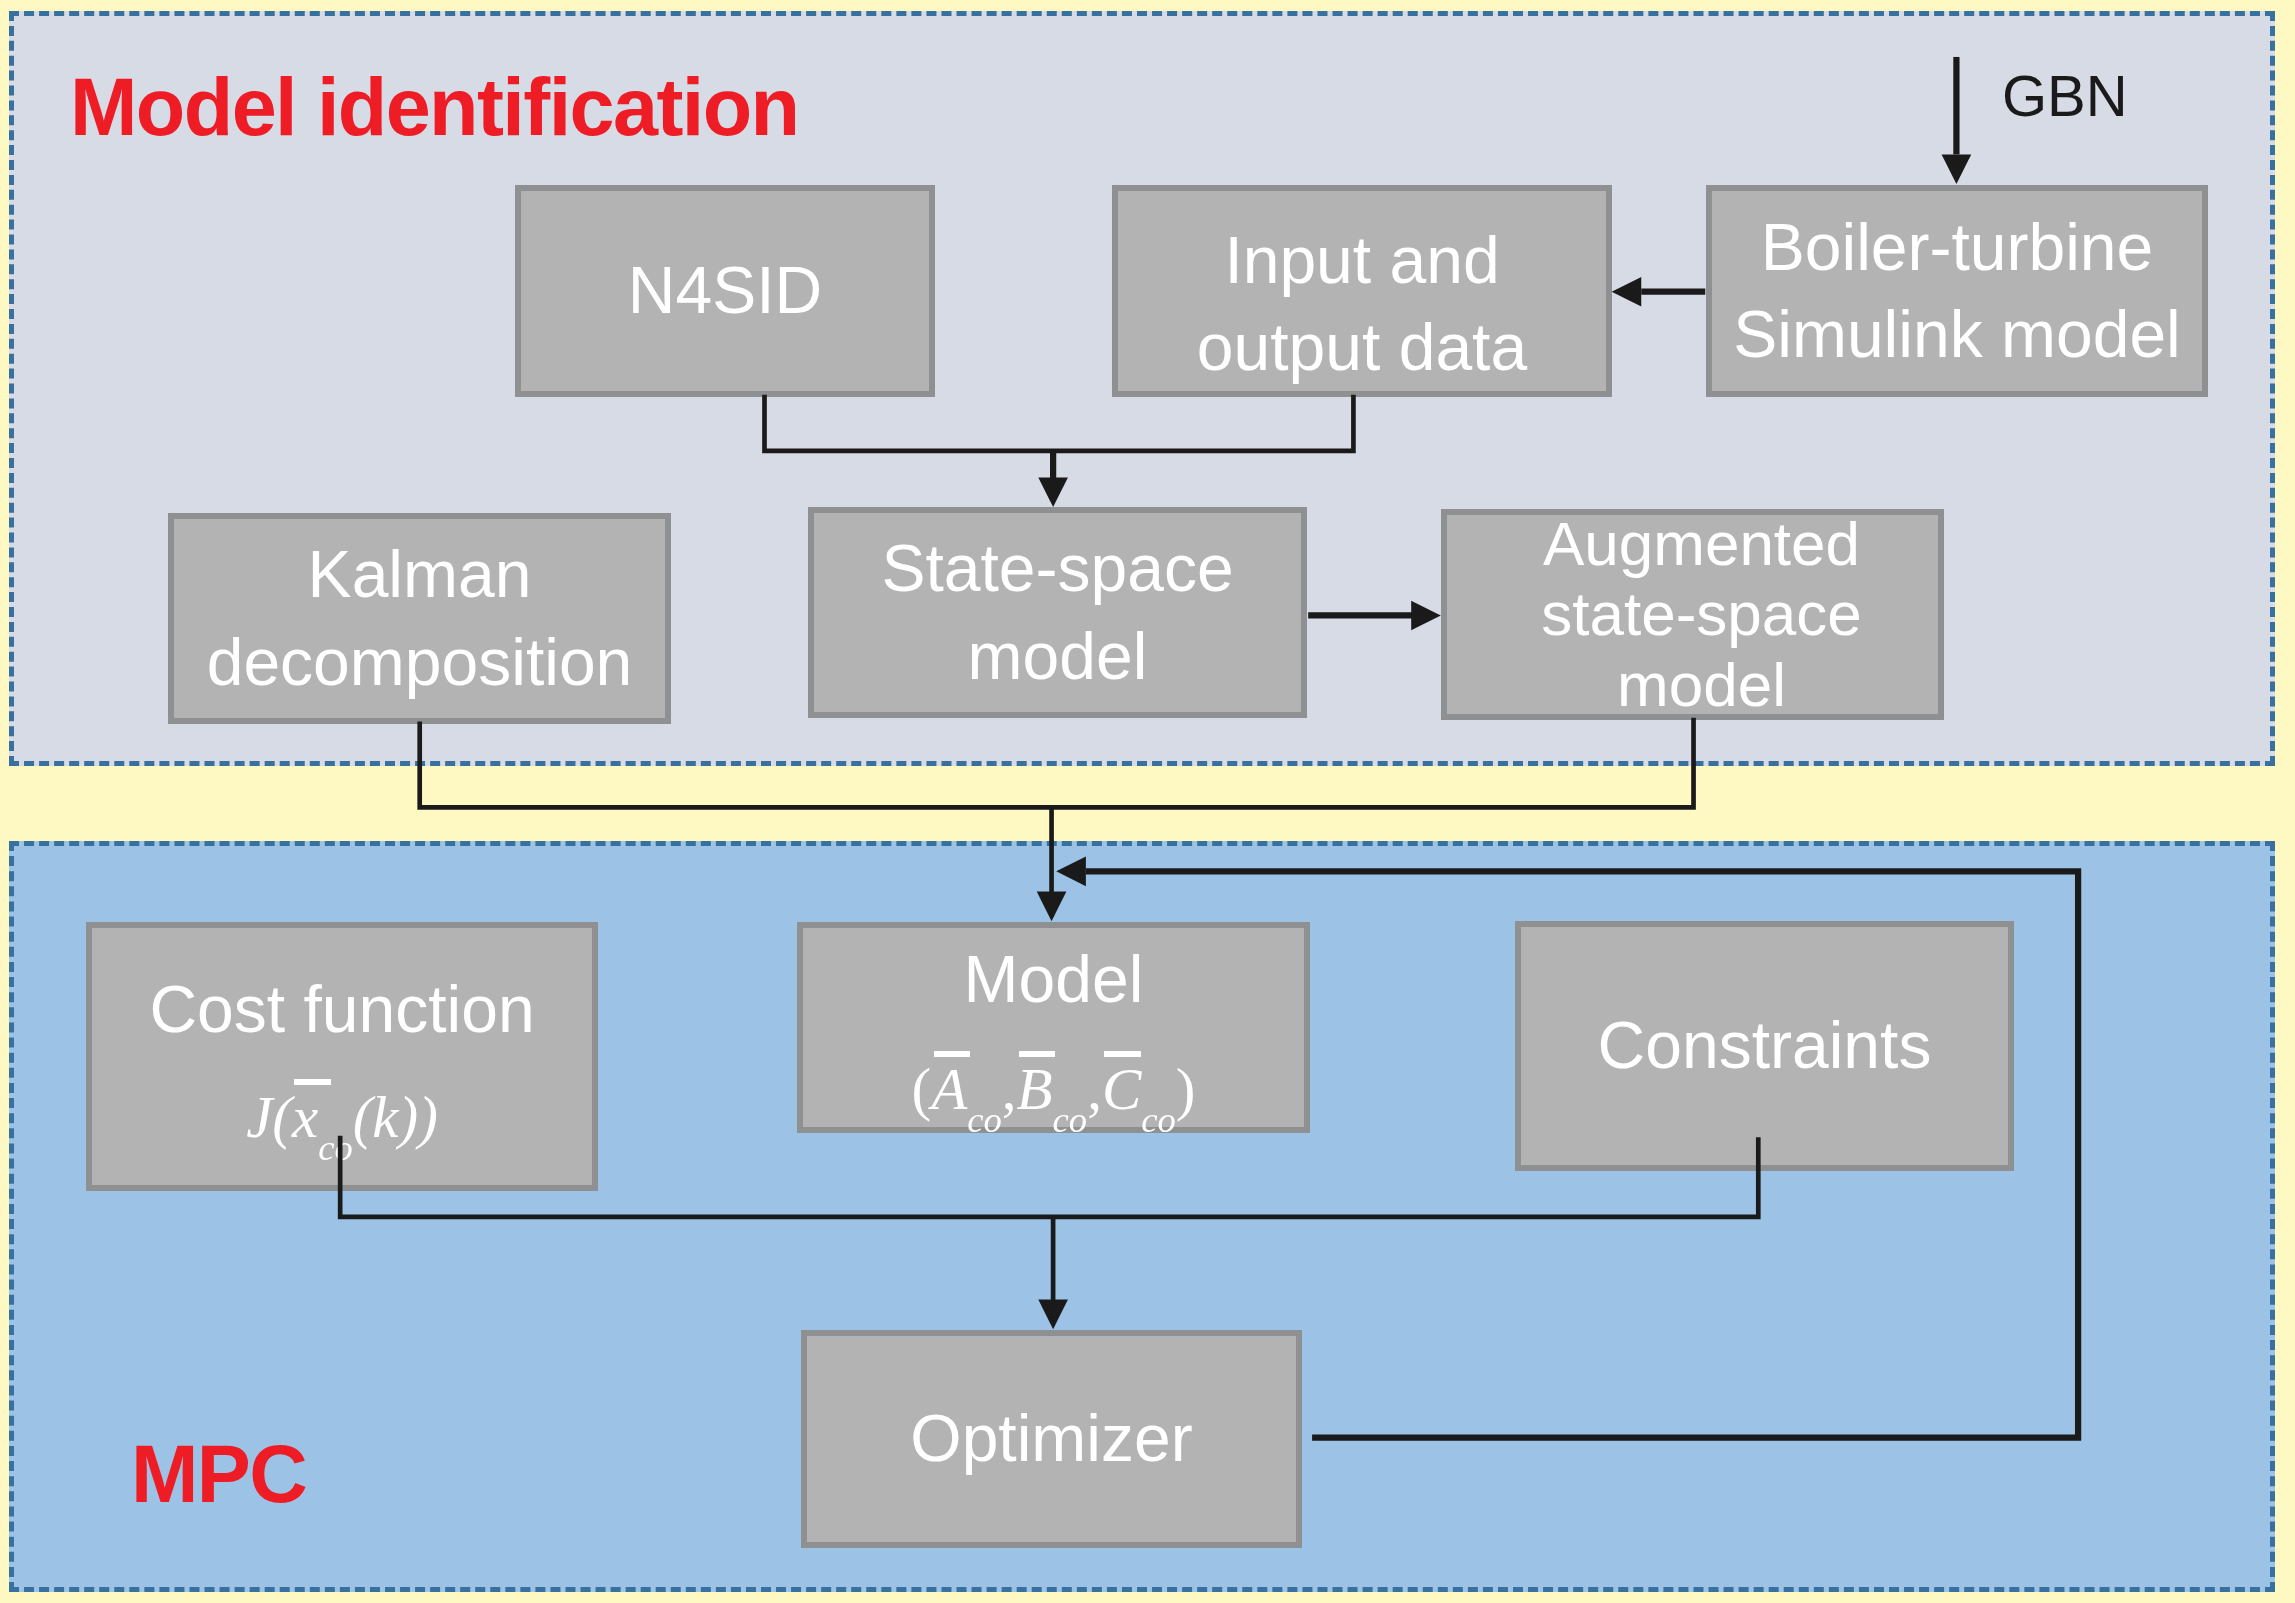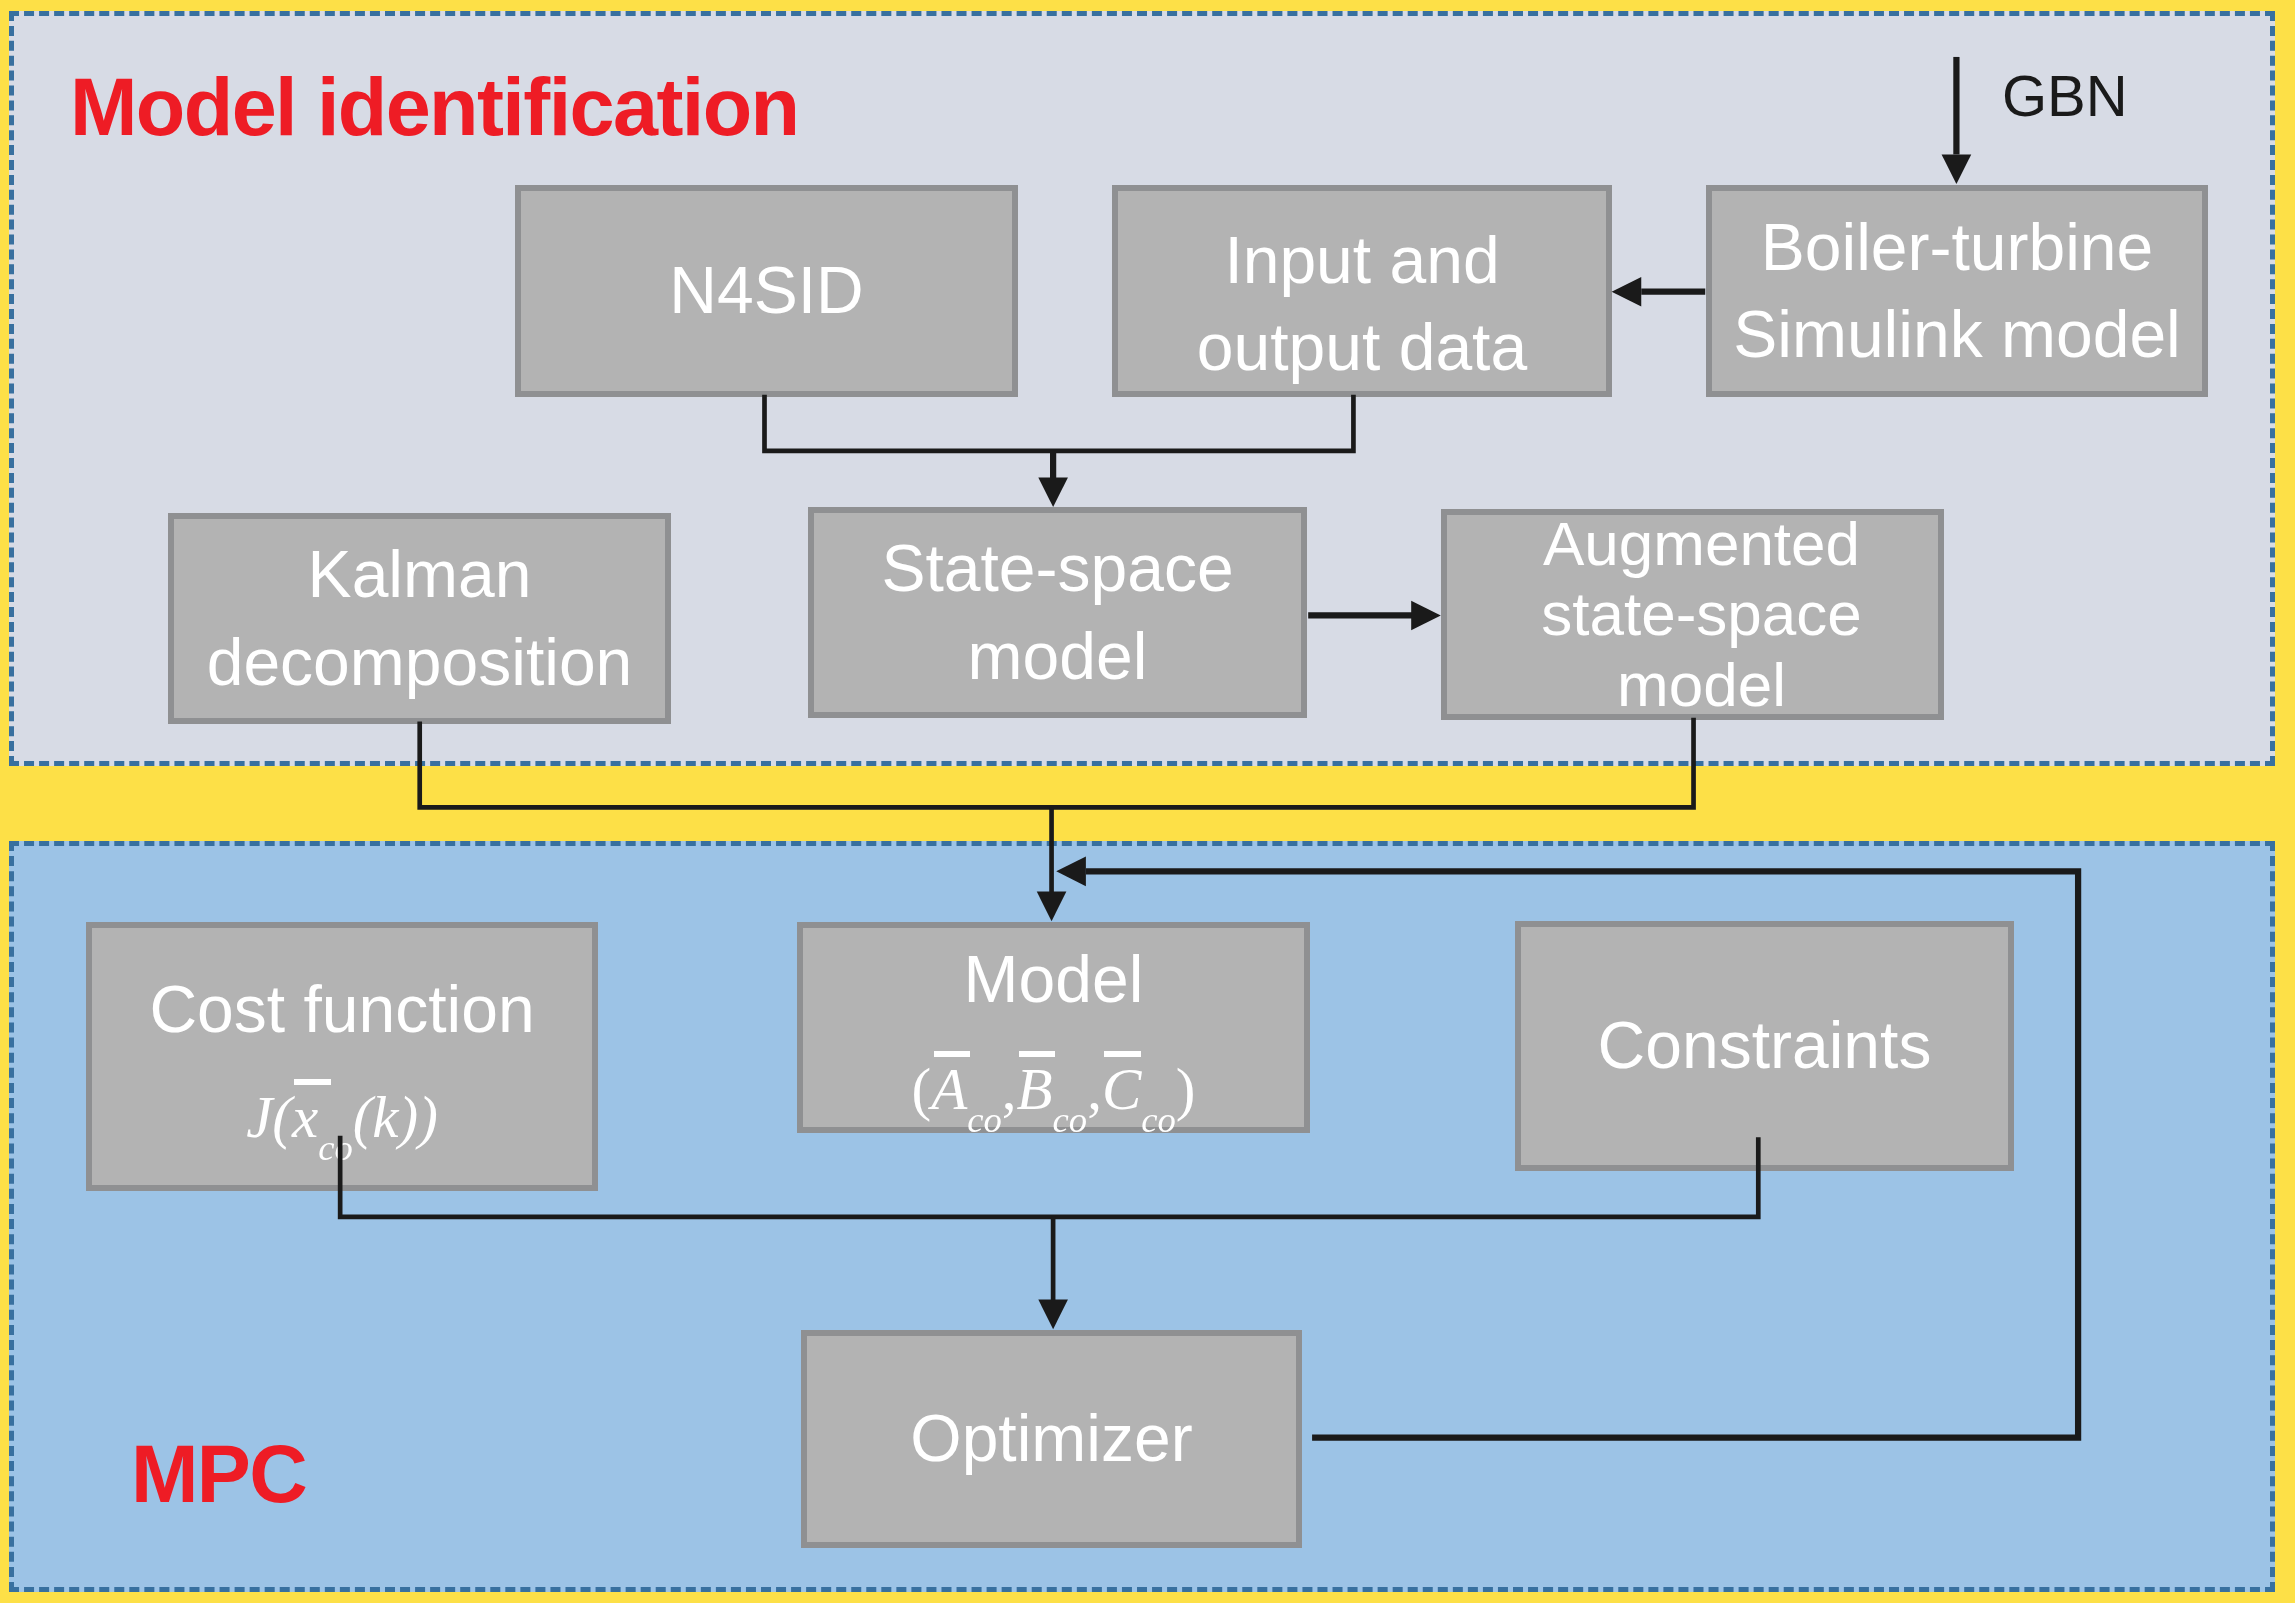--- a/index.html
+++ b/index.html
@@ -1,20 +1,20 @@
 <!DOCTYPE html>
 <html style="font-size:12.5px"><head>
 <meta charset="utf-8">
 <style>
   html, body { margin: 0; padding: 0; background: #ffffff; }
   .canvas {
     position: relative;
     width: 2295px;
     height: 1603px;
-    background: #fde047;
+    background: #fef9c3;
     font-family: "Liberation Sans", sans-serif;
     overflow: hidden;
   }
   .section {
     position: absolute;
     box-sizing: border-box;
     border: 5.5px dashed #38709f;
   }
   .sec-top  { left: 9.4px; top: 11px;   width: 2266px; height: 755px; background: #d7dbe5; }
   .sec-mpc  { left: 9.4px; top: 841px; width: 2266px; height: 751px; background: #9cc3e6; }
@@ -42,21 +42,21 @@
     border: 6.2px solid #8f9092;
     color: #ffffff;
     display: flex;
     flex-direction: column;
     align-items: center;
     justify-content: center;
     text-align: center;
     font-size: 66px;
     line-height: 1.32;
   }
-  .box-n4sid       { left: 515px;  top: 185px;  width: 503px; height: 212px; }
+  .box-n4sid       { left: 515px;  top: 185px;  width: 420px; height: 212px; }
   .box-io          { left: 1112px; top: 185px;  width: 500px; height: 212px; justify-content: flex-end; }
   .box-boiler      { left: 1706px; top: 185px;  width: 502px; height: 212px; }
   .box-kalman      { left: 168px;  top: 513px;  width: 503px; height: 211px; align-items: center; }
   .box-ss          { left: 808px; top: 507px;  width: 499px; height: 211px; }
   .box-aug         { left: 1441px; top: 509px;  width: 503px; height: 211px; font-size: 62px; line-height: 1.13; padding-left: 18px; }
   .box-cost        { left: 86px;  top: 922px; width: 512px; height: 269px; }
   .box-model       { left: 797px; top: 922px; width: 513px; height: 211px; }
   .box-constraints { left: 1515px; top: 921px; width: 499px; height: 250px; }
   .box-optimizer   { left: 801px; top: 1330px; width: 501px; height: 218px; }
   .box .bline { display: block; }

